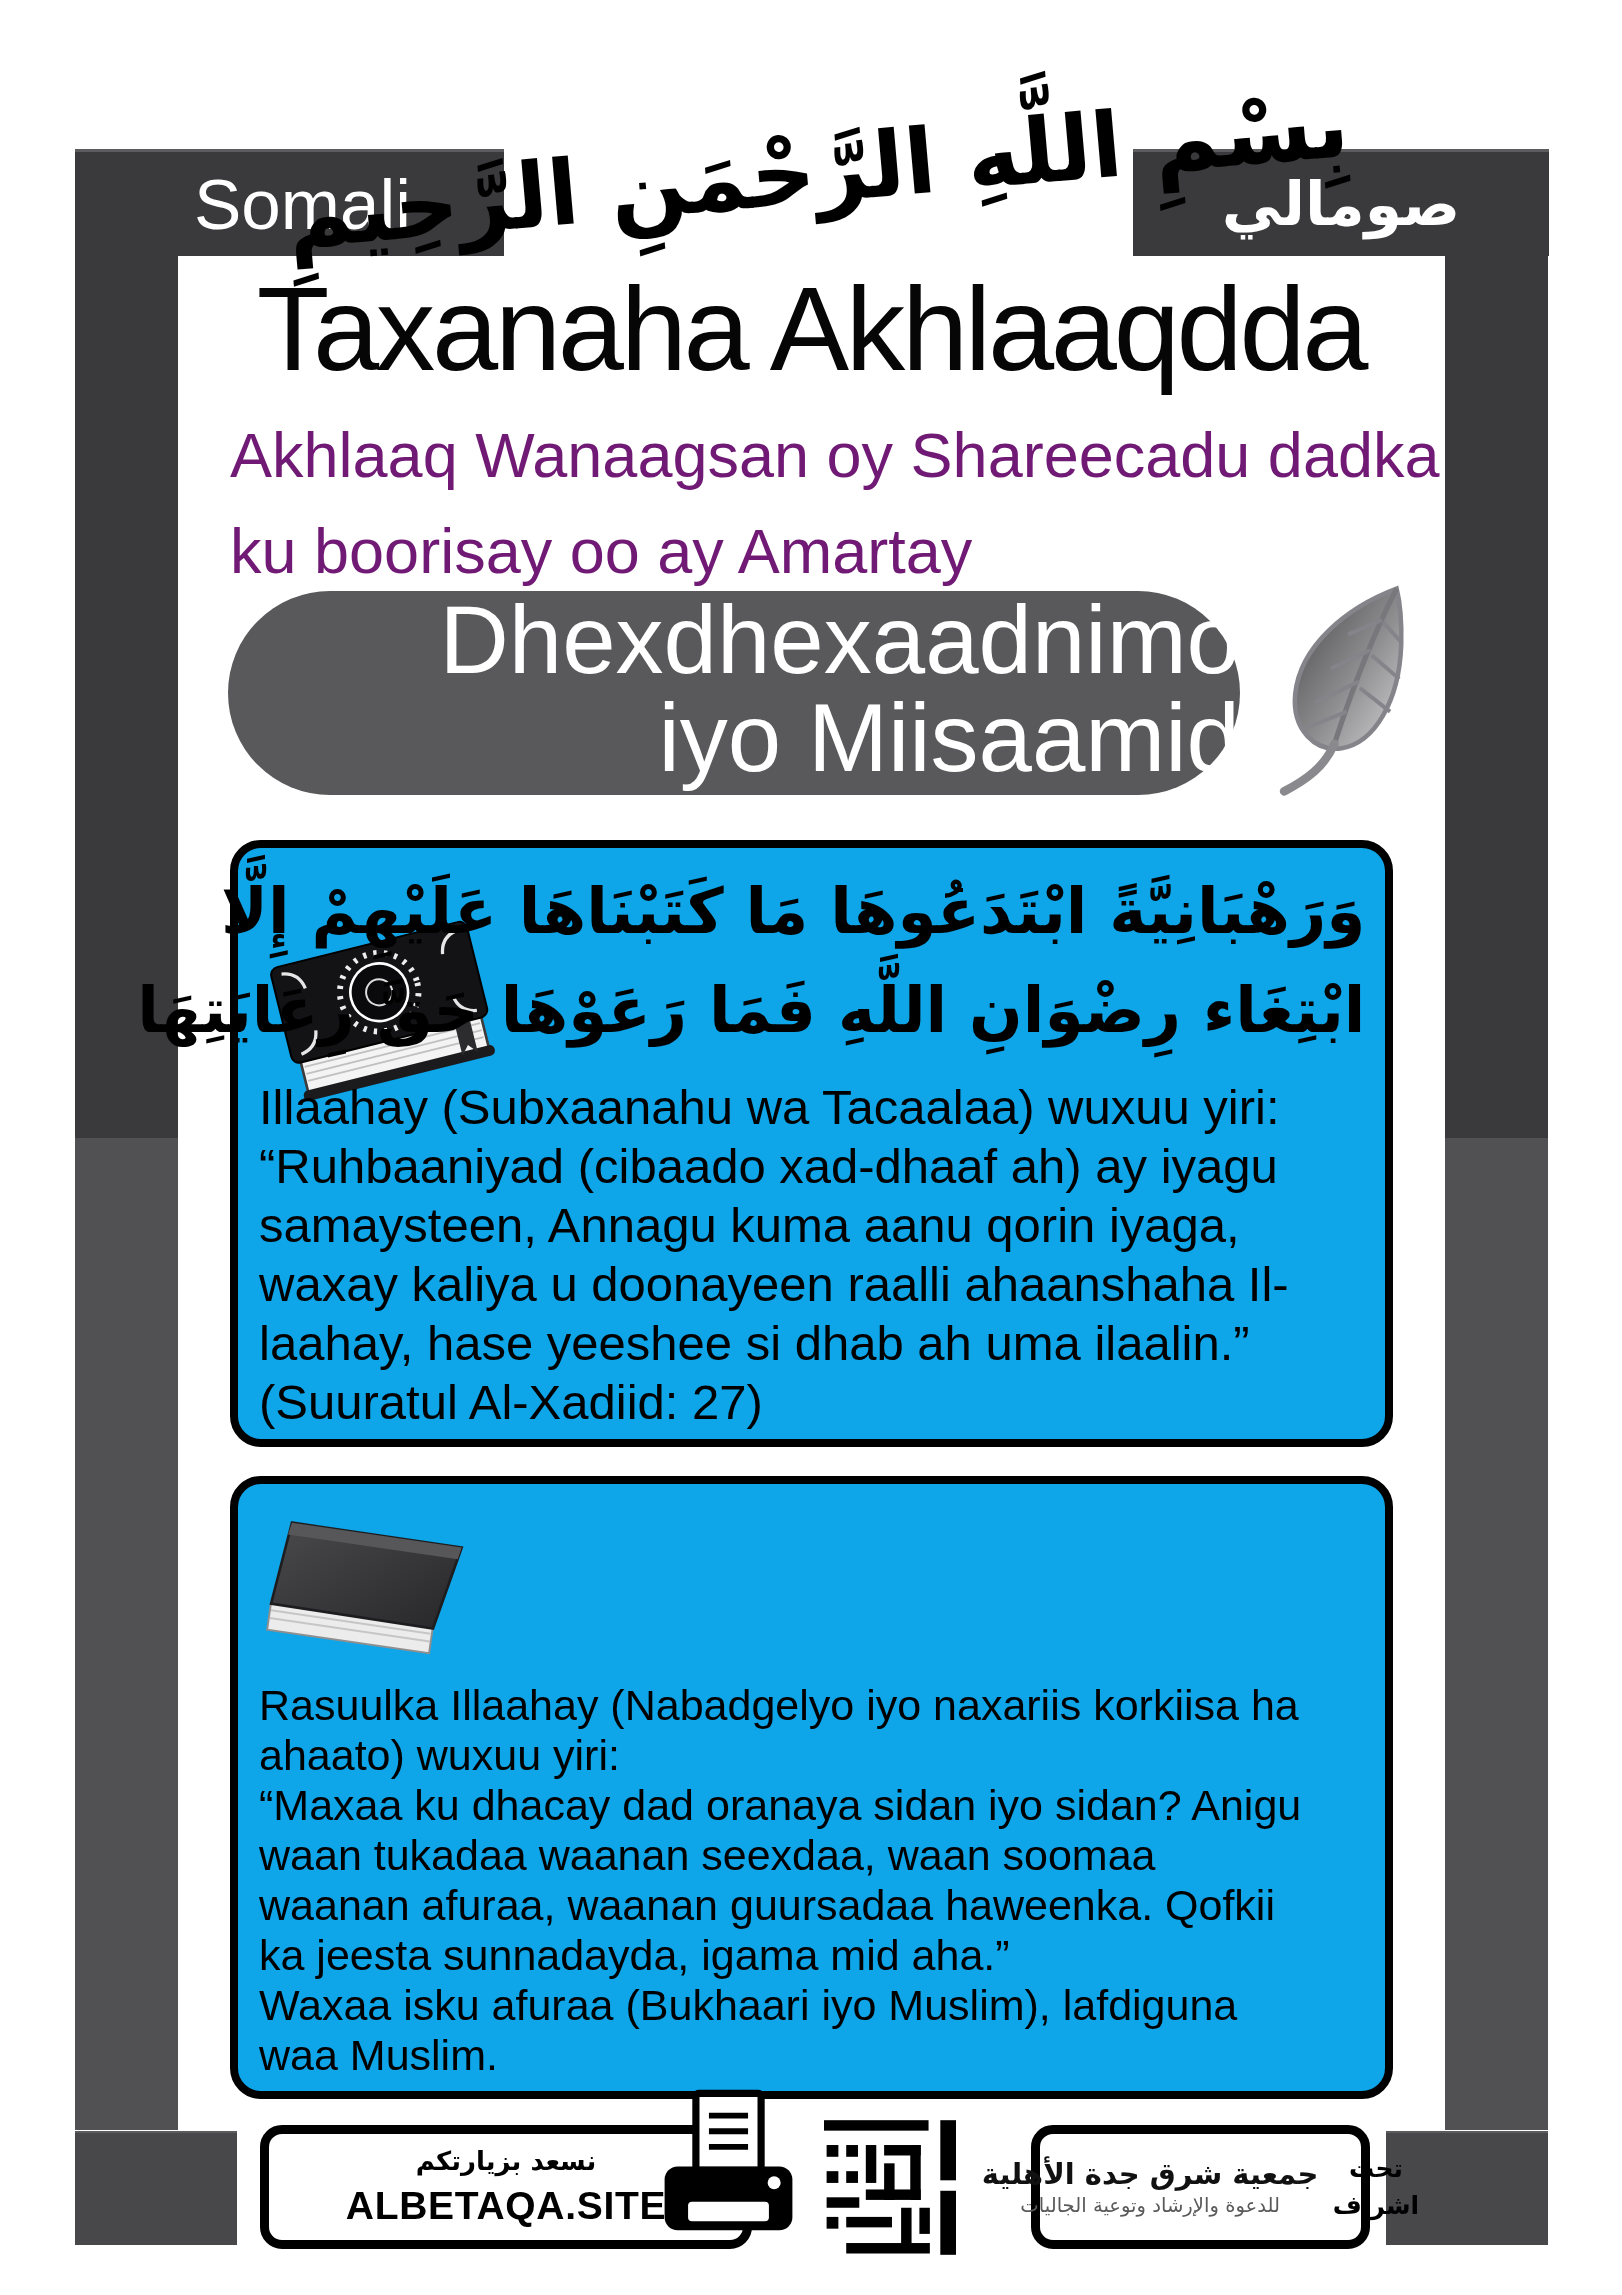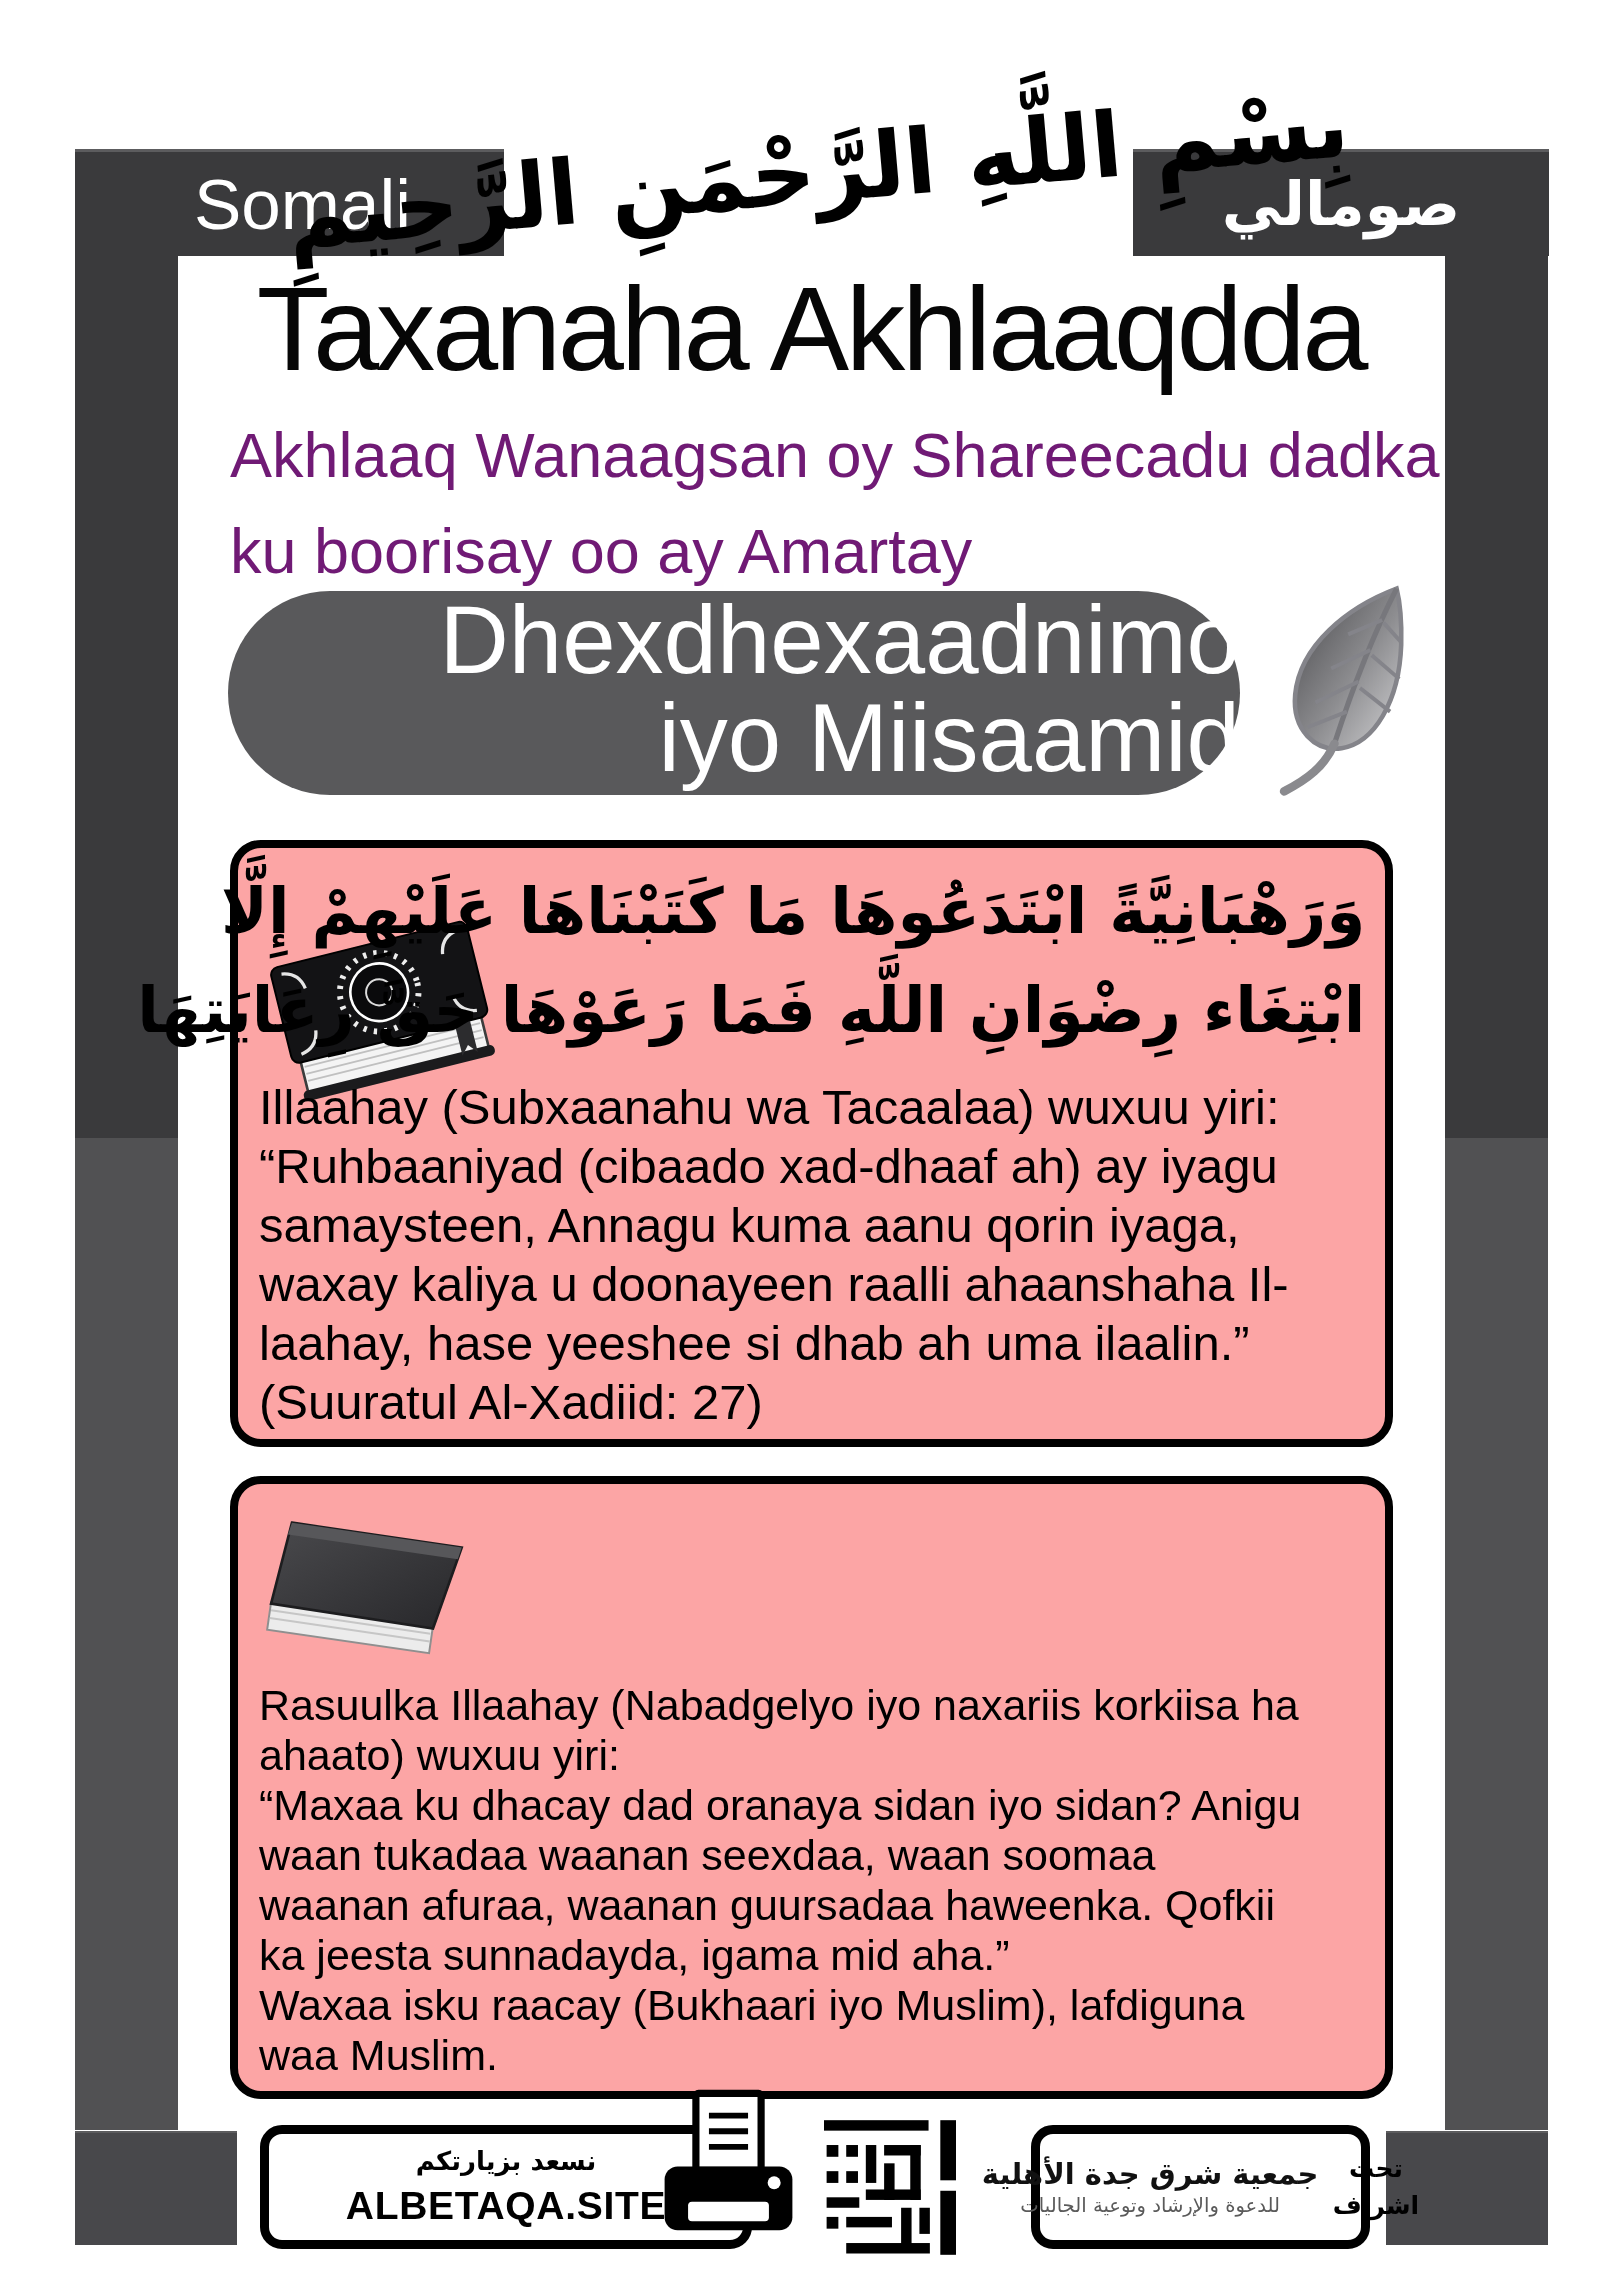--- a/index.html
+++ b/index.html
@@ -30,21 +30,21 @@
   .subtitle .tline{white-space:nowrap;}
 
   .topic-pill{position:absolute;left:228px;top:591px;width:1012px;height:204px;background:#59595b;
               border-radius:105px;color:#ffffff;text-align:right;font-size:96px;line-height:98px;
               padding-top:0;box-sizing:border-box;}
   .topic-pill .tline{white-space:nowrap;}
 
   .leaf{position:absolute;left:1271px;top:582px;width:140px;height:216px;}
 
   
-  .content-box{position:absolute;left:230px;width:1163px;background:#fca5a5;border:8.5px solid #000000;
+  .content-box{position:absolute;left:230px;width:1163px;background:#0ea5e9;border:8.5px solid #000000;
                border-radius:31px;box-sizing:border-box;}
   .verse-box{top:840px;height:607px;}
   .hadith-box{top:1476px;height:623px;}
 
   .quran-img{position:absolute;left:17px;top:34px;width:262px;height:249px;}
   .verse-arabic{position:absolute;right:19.6px;top:14.4px;width:857px;direction:rtl;text-align:center;
                 font-family:"DejaVu Sans",sans-serif;font-size:63px;line-height:99px;font-weight:700;color:#000;}
   .verse-arabic .tline{white-space:nowrap;}
   .verse-somali{position:absolute;left:21px;top:230px;font-size:49px;line-height:59px;color:#000;}
   .verse-somali .tline{white-space:nowrap;}
@@ -172,21 +172,21 @@
         <path d="M52,28 L312,66 L306,84 L46,46 Z" fill="#57575a"></path>
       </svg>
     </div>
     <div class="hadith-somali">
         <div class="tline">Rasuulka Illaahay (Nabadgelyo iyo naxariis korkiisa ha</div>
         <div class="tline">ahaato) wuxuu yiri:</div>
         <div class="tline">“Maxaa ku dhacay dad oranaya sidan iyo sidan? Anigu</div>
         <div class="tline">waan tukadaa waanan seexdaa, waan soomaa</div>
         <div class="tline">waanan afuraa, waanan guursadaa haweenka. Qofkii</div>
         <div class="tline">ka jeesta sunnadayda, igama mid aha.”</div>
-        <div class="tline">Waxaa isku raacay (Bukhaari iyo Muslim), lafdiguna</div>
+        <div class="tline">Waxaa isku afuraa (Bukhaari iyo Muslim), lafdiguna</div>
         <div class="tline">waa Muslim.</div>
       </div>
   </div>
 
   <div class="footer-left">
     <div class="visit-ar">نسعد بزيارتكم</div>
     <div class="site-name">ALBETAQA.SITE</div>
   </div>
 
   <div class="printer">

